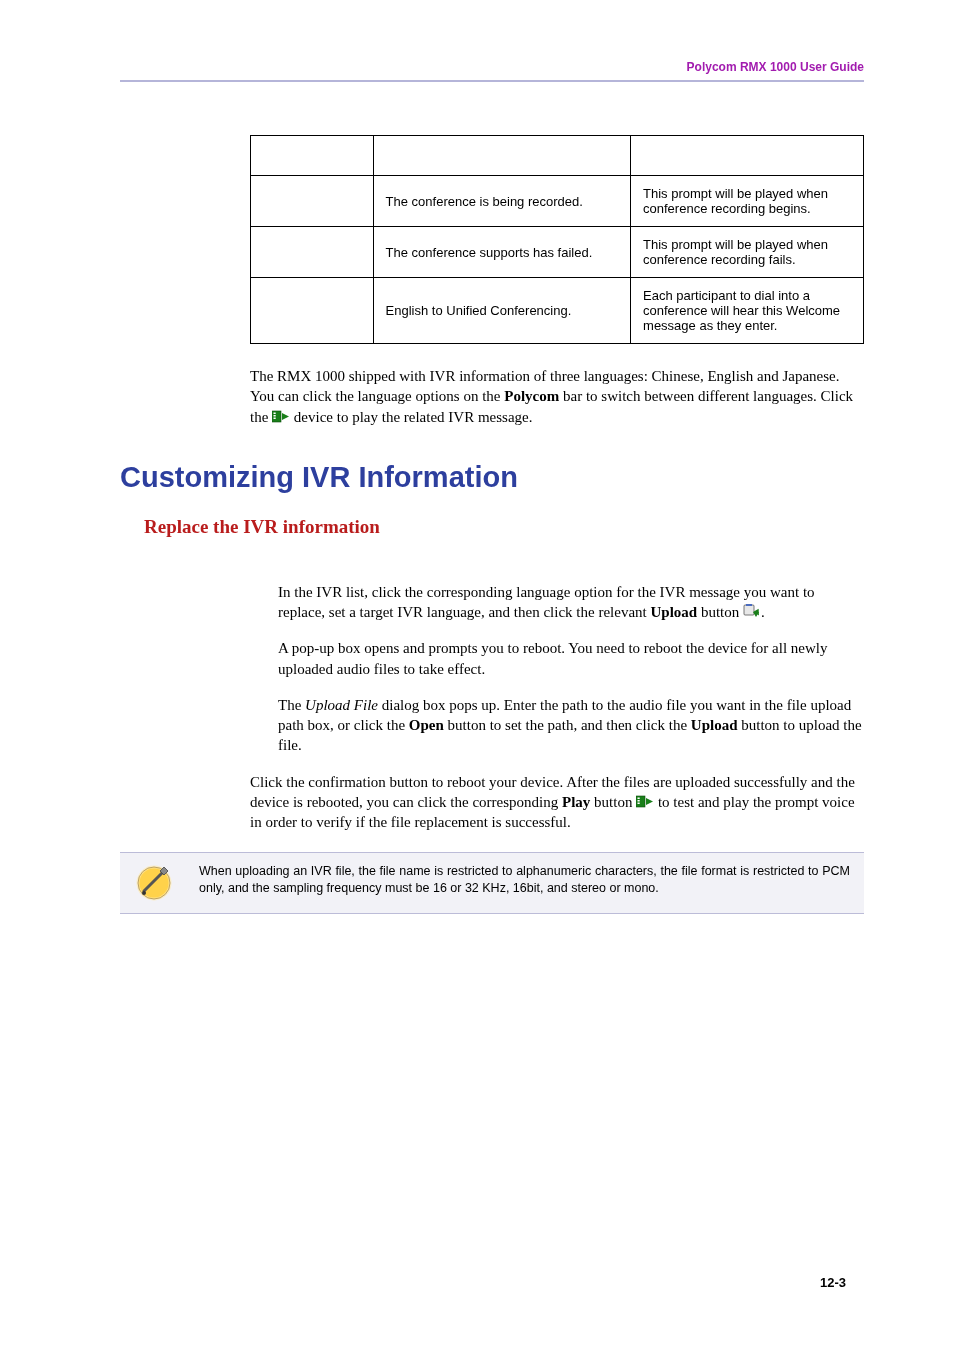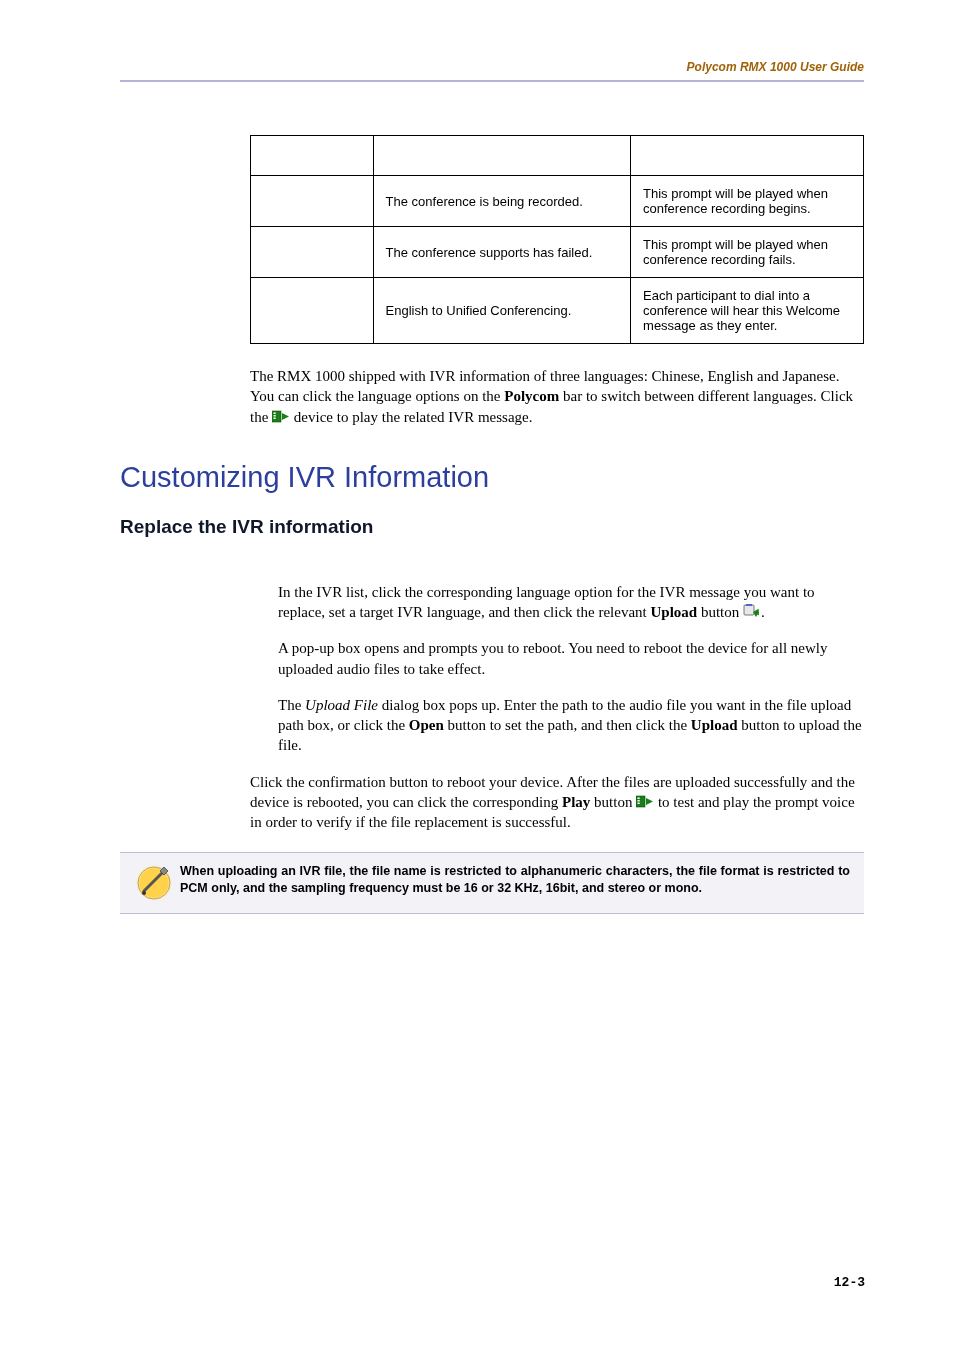--- a/index.html
+++ b/index.html
@@ -12,24 +12,23 @@
     position: relative;
   }
   .page {
     padding: 60px 90px 60px 120px;
   }
   .header {
     text-align: right;
     font-family: Arial, Helvetica, sans-serif;
     font-size: 12px;
     font-weight: bold;
-    color: #a16207;
+    color: #a21caf;
     padding-bottom: 8px;
     margin-bottom: 45px;
-    font-style: italic;
   }
   .header-rule {
     height: 2px;
     background: #b5b5d9;
     margin-top: 6px;
   }
   .content-indent {
     margin-left: 130px;
     margin-top: 44px;
   }
@@ -60,73 +59,73 @@
   }
   .inline-icon {
     display: inline-block;
     width: 18px;
     height: 15px;
     vertical-align: -2px;
   }
   h1.section-title {
     font-family: Arial, Helvetica, sans-serif;
     color: #2d3f9e;
-    font-weight: normal;
+    font-weight: bold;
     font-size: 29px;
     margin-top: 34px;
     margin-bottom: 12px;
   }
   h2.sub-title {
-    font-family: Liberation Sans, sans-serif;
-    color: #0f172a;
+    font-family: Liberation Serif, serif;
+    color: #b91c1c;
     font-weight: bold;
     font-size: 19px;
     margin-top: 22px;
     margin-bottom: 10px;
+    margin-left: 24px;
   }
   ol.steps {
     list-style: none;
     margin-top: 10px;
   }
   ol.steps li {
     font-family: Palatino, "Palatino Linotype", "Book Antiqua", serif;
     font-size: 15px;
     line-height: 1.35;
     margin-bottom: 16px;
     padding-left: 28px;
     position: relative;
   }
   .note-box {
     display: flex;
     align-items: flex-start;
-    gap: 6px;
+    gap: 25px;
     background: #f2f2f7;
     border: 1px solid #bcbcd8;
     border-left: none;
     border-right: none;
     padding: 10px 14px;
     margin-top: 20px;
     margin-left: 0;
-    font-weight: bold;
   }
   .note-icon {
     flex: 0 0 40px;
     height: 40px;
   }
   .note-text {
     font-family: Arial, Helvetica, sans-serif;
     font-size: 12.5px;
     line-height: 1.35;
     text-align: justify;
   }
   .page-num {
     position: absolute;
     bottom: 60px;
-    right: 89px;
-    font-family: Liberation Mono, monospace;
+    right: 108px;
+    font-family: Liberation Sans, sans-serif;
     font-size: 13px;
     font-weight: bold;
   }
   b { font-weight: bold; }
   i { font-style: italic; }
 </style>
 </head>
 <body>
 
 <div class="page">

